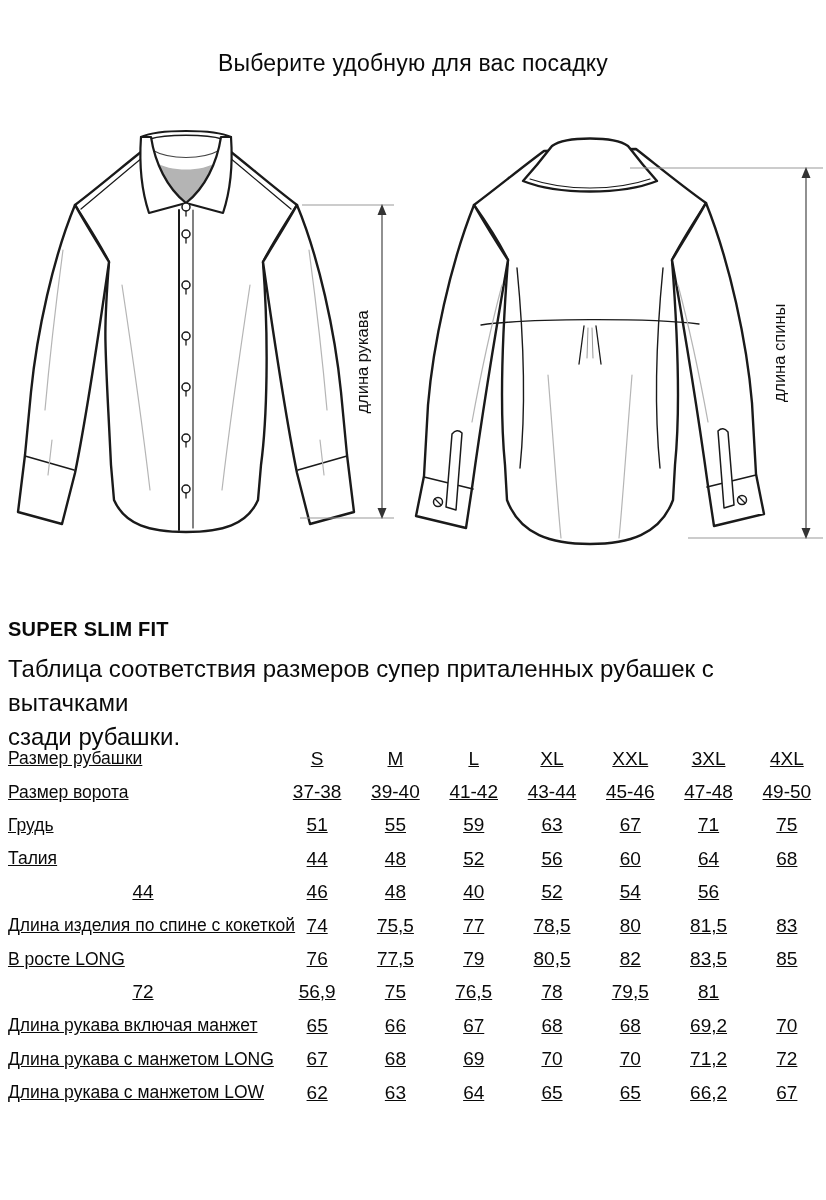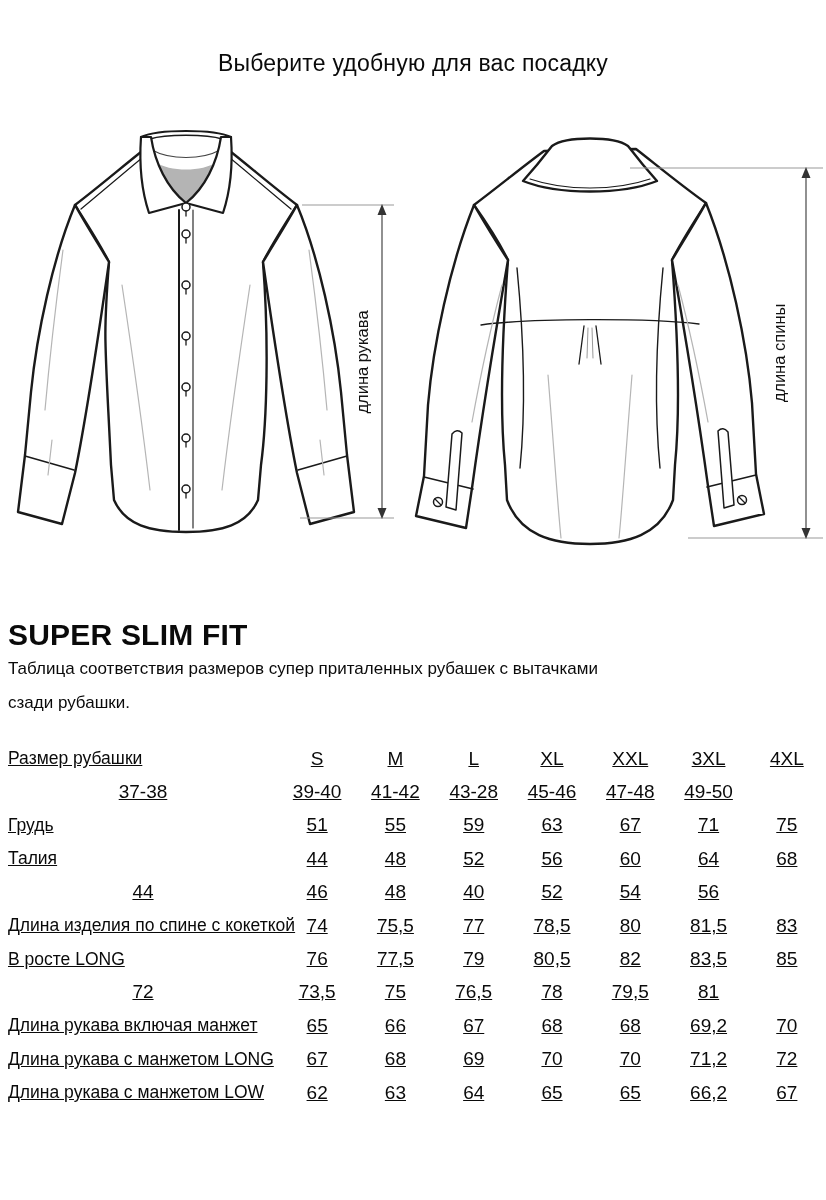--- a/index.html
+++ b/index.html
@@ -7,23 +7,23 @@
     position:relative;width:826px;height:1200px;background:#fff;
     font-family:"Liberation Sans", sans-serif;color:#0a0a0a;overflow:hidden;
   }
   .title{
     position:absolute;top:50px;left:0;width:826px;text-align:center;
     font-size:23px;font-weight:400;letter-spacing:0.2px;
   }
   .illustration{position:absolute;top:110px;left:0;}
   .dim-label{font-size:16.5px;fill:#111;}
   .heading{
-    position:absolute;top:618px;left:8px;font-size:30px;font-weight:700;letter-spacing:0.2px;
+    position:absolute;top:618px;left:8px;font-size:20px;font-weight:700;letter-spacing:0.2px;
   }
-  .desc{position:absolute;top:652px;left:8px;width:812px;font-size:17px;line-height:34px;}
+  .desc{position:absolute;top:652px;left:8px;width:812px;font-size:24px;line-height:34px;}
   .size-table{position:absolute;top:742px;left:8px;width:818px;}
   .t-row{display:grid;grid-template-columns:270px repeat(7,1fr);height:33.4px;align-items:center;text-decoration:underline;}
   .t-label{font-size:17.5px;white-space:nowrap;}
   .t-val{font-size:19px;text-align:center;}
 </style>
 </head>
 <body>
 
 <div class="page">
 
@@ -162,24 +162,25 @@
         <div class="t-label">Размер рубашки</div>
         <div class="t-val">S</div>
         <div class="t-val">M</div>
         <div class="t-val">L</div>
         <div class="t-val">XL</div>
         <div class="t-val">XXL</div>
         <div class="t-val">3XL</div>
         <div class="t-val">4XL</div>
       </div>
       <div class="t-row">
+        <div class="t-label">Размер ворота</div>
         <div class="t-val">37-38</div>
         <div class="t-val">39-40</div>
         <div class="t-val">41-42</div>
-        <div class="t-val">43-28</div>
+        <div class="t-val">43-44</div>
         <div class="t-val">45-46</div>
         <div class="t-val">47-48</div>
         <div class="t-val">49-50</div>
       </div>
       <div class="t-row">
         <div class="t-label">Грудь</div>
         <div class="t-val">51</div>
         <div class="t-val">55</div>
         <div class="t-val">59</div>
         <div class="t-val">63</div>
@@ -221,21 +222,21 @@
         <div class="t-val">76</div>
         <div class="t-val">77,5</div>
         <div class="t-val">79</div>
         <div class="t-val">80,5</div>
         <div class="t-val">82</div>
         <div class="t-val">83,5</div>
         <div class="t-val">85</div>
       </div>
       <div class="t-row">
         <div class="t-val">72</div>
-        <div class="t-val">73,5</div>
+        <div class="t-val">56,9</div>
         <div class="t-val">75</div>
         <div class="t-val">76,5</div>
         <div class="t-val">78</div>
         <div class="t-val">79,5</div>
         <div class="t-val">81</div>
       </div>
       <div class="t-row">
         <div class="t-label">Длина рукава включая манжет</div>
         <div class="t-val">65</div>
         <div class="t-val">66</div>

